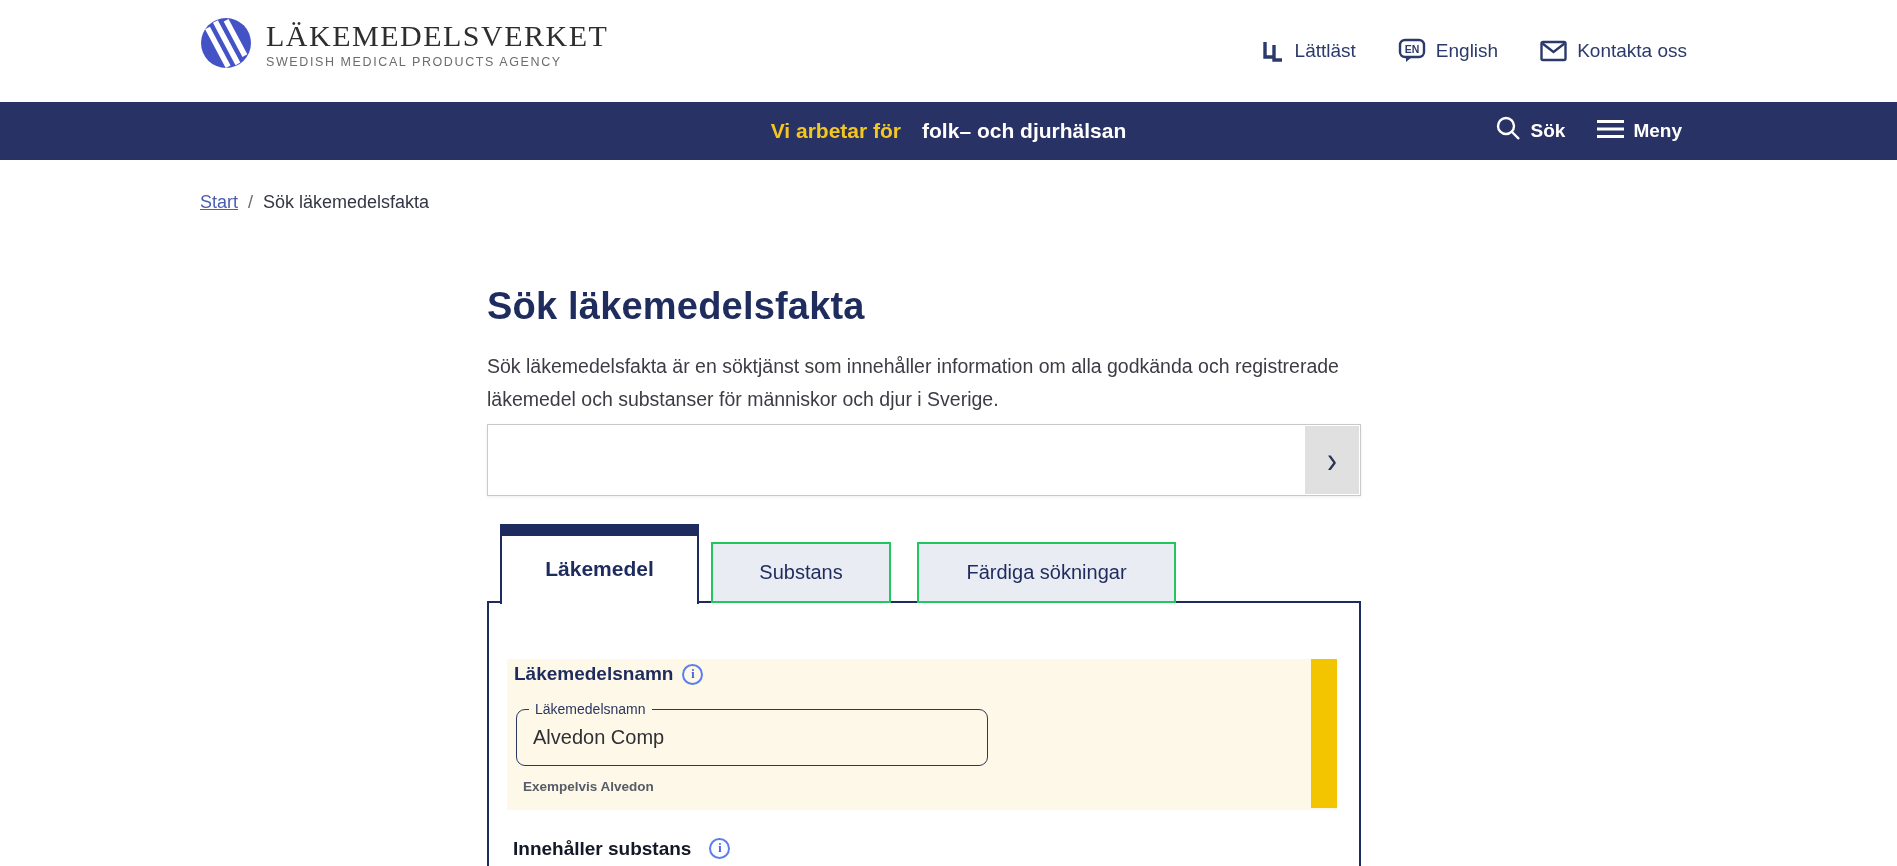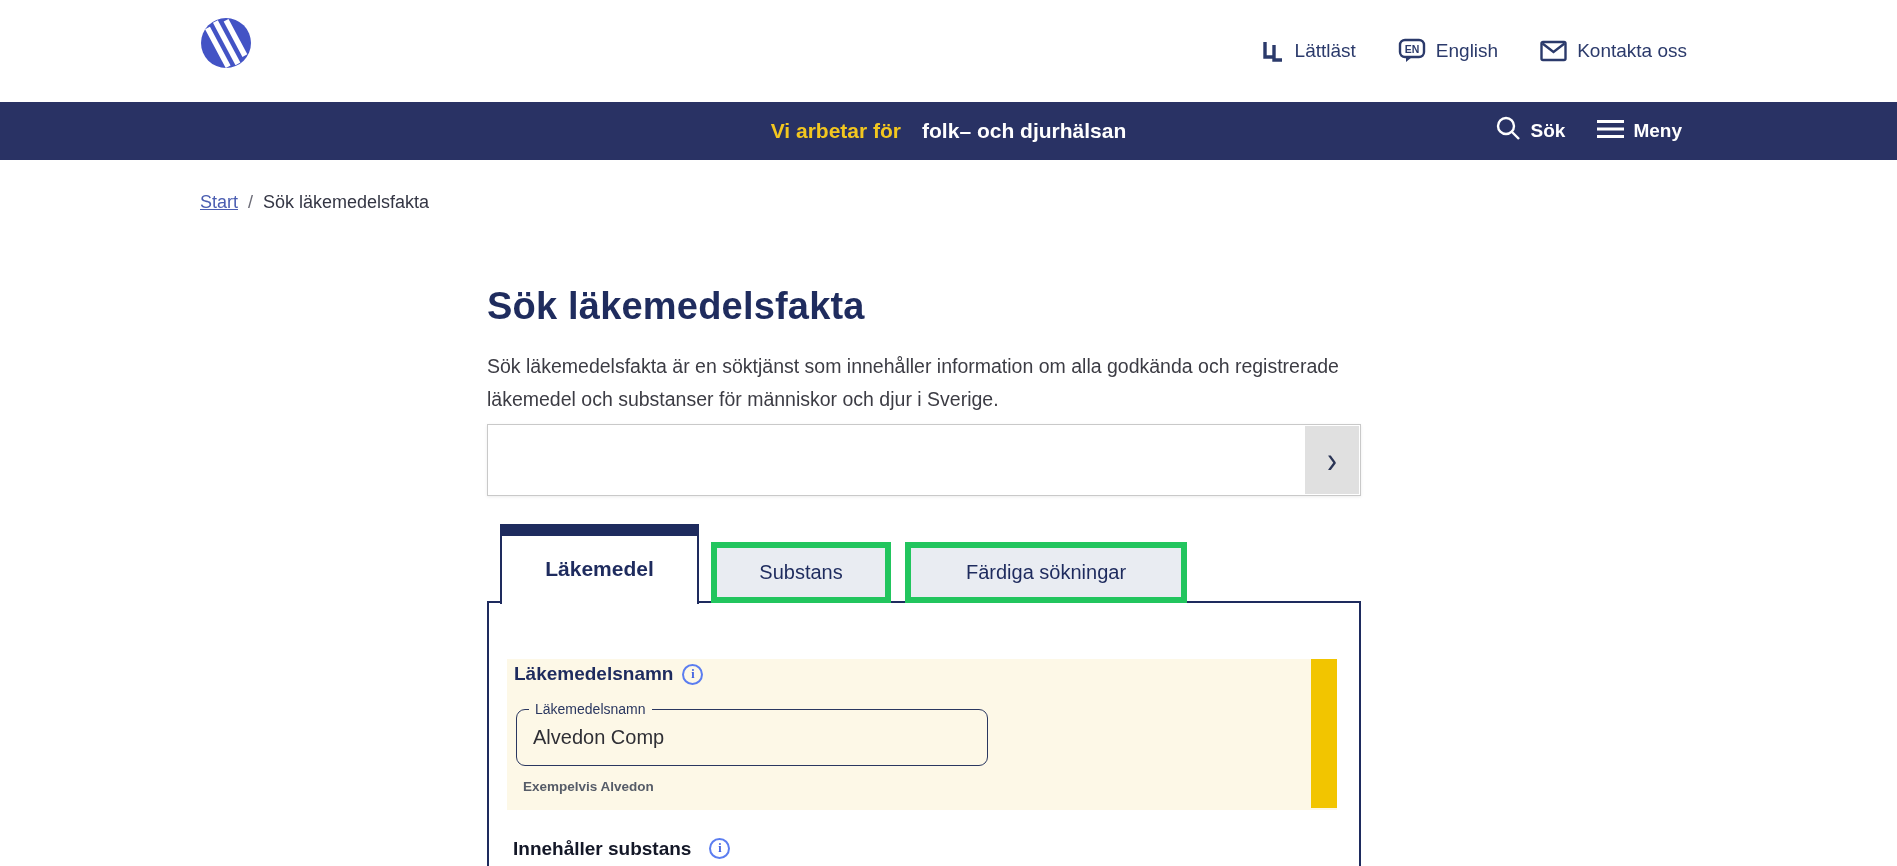--- a/index.html
+++ b/index.html
@@ -42,24 +42,24 @@
                        display:flex; align-items:center; justify-content:center; }
   .about-chevron { font-size:30px; color:#2b3556; line-height:1; transform:scaleY(1.25); }
 
   
   .tab { position:absolute; text-align:center; color:#1e2b5e; cursor:pointer; }
   .tab-active { left:13px; top:524px; width:199px; height:80px; background:#fff;
                 border-left:2px solid #1e2b5e; border-right:2px solid #1e2b5e; z-index:3; }
   .tab-active .tab-topbar { position:absolute; top:0; left:-2px; right:-2px; height:12px; background:#1e2b5e; }
   .tab-active .tab-label { position:absolute; top:12px; left:0; right:0; height:66px; display:flex; align-items:center; justify-content:center;
                            font-size:21px; font-weight:bold; }
-  .tab-inactive { top:542px; height:61px; background:#e9ecf2; border:6px solid #22c55e; z-index:2;
+  .tab-inactive { top:542px; height:61px; background:#e9ecf2; border:2px solid #22c55e; z-index:2;
                   display:flex; align-items:center; justify-content:center; font-size:20px; }
   .tab-substans { left:224px; width:180px; }
-  .tab-fardiga { left:418px; width:282px; }
+  .tab-fardiga { left:430px; width:259px; }
 
   
   .tab-panel { position:absolute; left:0; top:601px; width:874px; height:265px; background:#fff;
                border:2px solid #1e2b5e; border-bottom:none; z-index:1; }
 
   .field-section { position:absolute; left:18px; top:56px; width:830px; height:151px; background:#fdf8e7; }
   .gold-bar { position:absolute; right:0; top:0; bottom:2px; width:26px; background:#f2c500; }
   .section-heading-row { position:absolute; left:7px; top:4px; display:flex; align-items:center; gap:9px; }
   .section-heading { font-size:19px; font-weight:bold; color:#1e2b5e; }
   .info-icon { width:21px; height:21px; border:2px solid #5b7df0; border-radius:50%; color:#3a5be0;
@@ -86,20 +86,24 @@
       <span>
         <svg width="52" height="52" viewBox="0 0 52 52">
           <circle cx="26" cy="26" r="25" fill="#4353c5"></circle>
           <g transform="rotate(-28 26 26)">
             <rect x="14" y="4" width="5.5" height="44" fill="#fff"></rect>
             <rect x="24" y="2" width="5.5" height="48" fill="#fff"></rect>
             <rect x="34" y="6" width="5.5" height="40" fill="#fff"></rect>
           </g>
         </svg>
       </span>
+      <span>
+        <div class="logo-text-title">LÄKEMEDELSVERKET</div>
+        <div class="logo-text-sub">SWEDISH MEDICAL PRODUCTS AGENCY</div>
+      </span>
     </div>
 
     <div class="header-links">
       <div class="hlink">
         <span>
           <svg width="24" height="24" viewBox="0 0 24 24" fill="none" stroke="#2b3a6b" stroke-width="3.4">
             <path d="M4 3 v15 h8"></path>
             <path d="M13 6 v15 h8"></path>
           </svg>
         </span>

